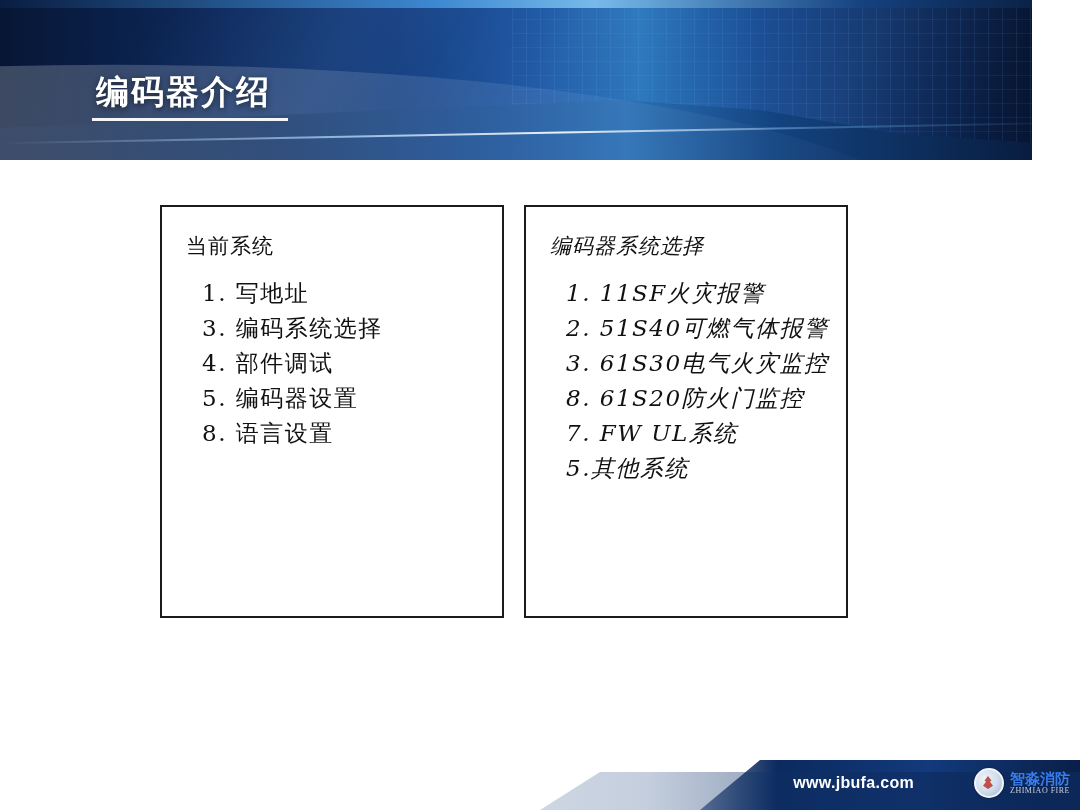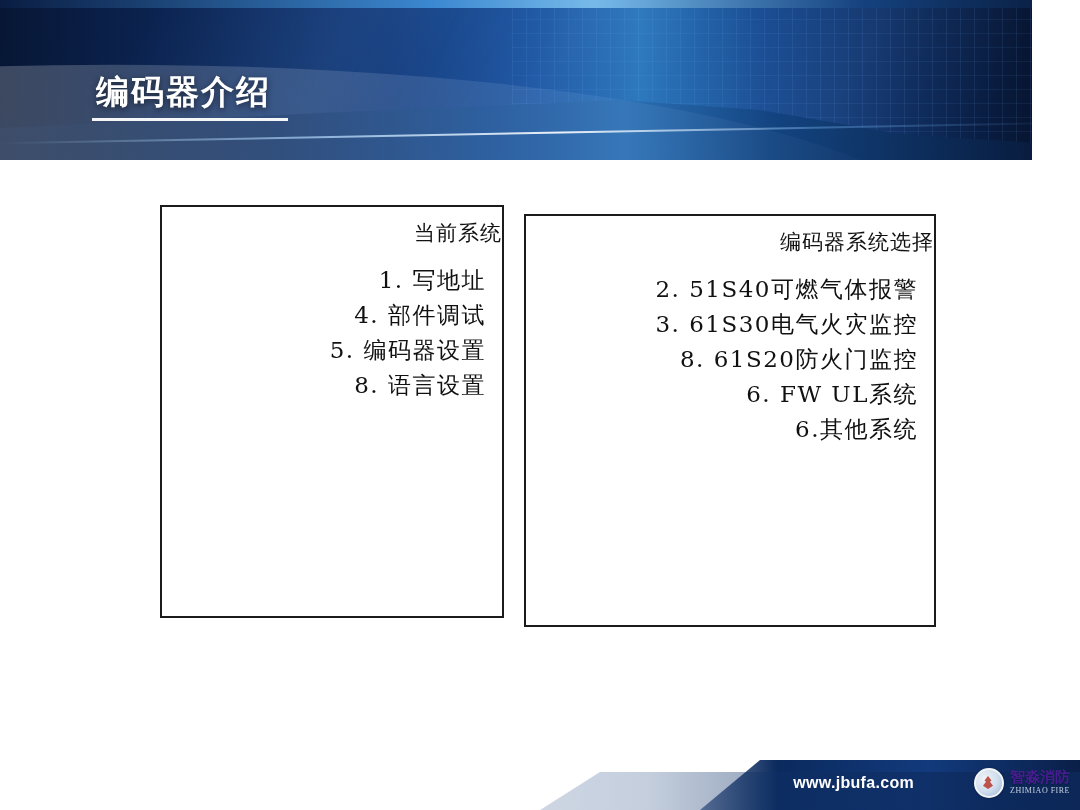--- a/index.html
+++ b/index.html
@@ -123,27 +123,27 @@
     box-sizing: border-box;
   }
   .panel-left {
     left: 160px;
     top: 45px;
     width: 344px;
     height: 413px;
   }
   .panel-right {
     left: 524px;
-    top: 54px;
-    width: 412px;
+    top: 45px;
+    width: 324px;
     height: 413px;
+    font-style: italic;
   }
   .panel-inner {
-    padding: 12px 0 0 24px;
-    text-align: right;
+    padding: 25px 0 0 24px;
   }
   .panel-heading {
     font-size: 21px;
     color: #111111;
     margin-bottom: 14px;
     letter-spacing: 1px;
     font-family: "DejaVu Serif", "Liberation Serif", serif;
     white-space: nowrap;
   }
   .panel-list {
@@ -217,24 +217,24 @@
     background: #c0392b;
     clip-path: polygon(50% 0, 85% 35%, 70% 45%, 100% 75%, 50% 100%, 0 75%, 30% 45%, 15% 35%);
     opacity: .85;
   }
   .wm-text {
     display: flex;
     flex-direction: column;
     line-height: 1.05;
   }
   .wm-cn {
-    color: #4c1d95;
+    color: #3b82f6;
     font-size: 15px;
     font-weight: bold;
-    font-family: Liberation Mono, monospace;
+    font-family: Liberation Sans, sans-serif;
     text-shadow: 0 1px 2px rgba(0,0,0,.4);
   }
   .wm-en {
     color: #cfd9e6;
     font-size: 8px;
     letter-spacing: .5px;
     font-family: Liberation Serif, serif;
   }
 </style>
 </head>
@@ -254,36 +254,38 @@
   <div class="title-underline"></div>
 </div>
 
 <div class="content">
 
   <div class="panel panel-left">
     <div class="panel-inner">
       <div class="panel-heading">当前系统</div>
       <ul class="panel-list">
         <li>1. 写地址</li>
+        <li>3. 编码系统选择</li>
         <li>4. 部件调试</li>
         <li>5. 编码器设置</li>
         <li>8. 语言设置</li>
       </ul>
     </div>
   </div>
 
   <div class="panel panel-right">
     <div class="panel-inner">
       <div class="panel-heading">编码器系统选择</div>
       <ul class="panel-list">
+        <li>1. 11SF火灾报警</li>
         <li>2. 51S40可燃气体报警</li>
         <li>3. 61S30电气火灾监控</li>
         <li>8. 61S20防火门监控</li>
-        <li>6. FW UL系统</li>
-        <li>6.其他系统</li>
+        <li>7. FW UL系统</li>
+        <li>5.其他系统</li>
       </ul>
     </div>
   </div>
 
 </div>
 
 <div class="footer">
   <div class="footer-band"></div>
   <div class="footer-band2"></div>
   <div class="footer-url">www.jbufa.com</div>

